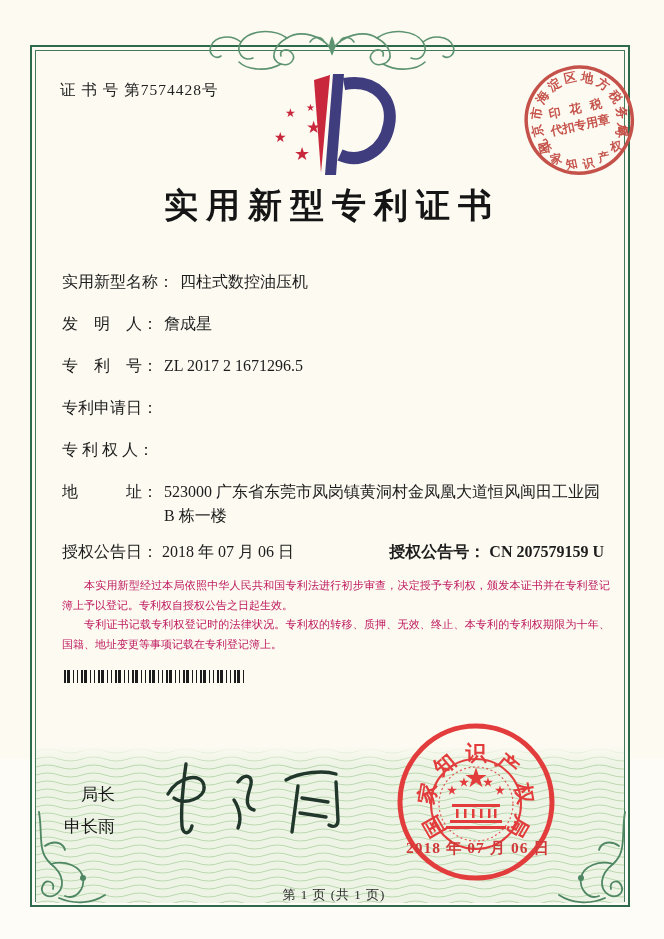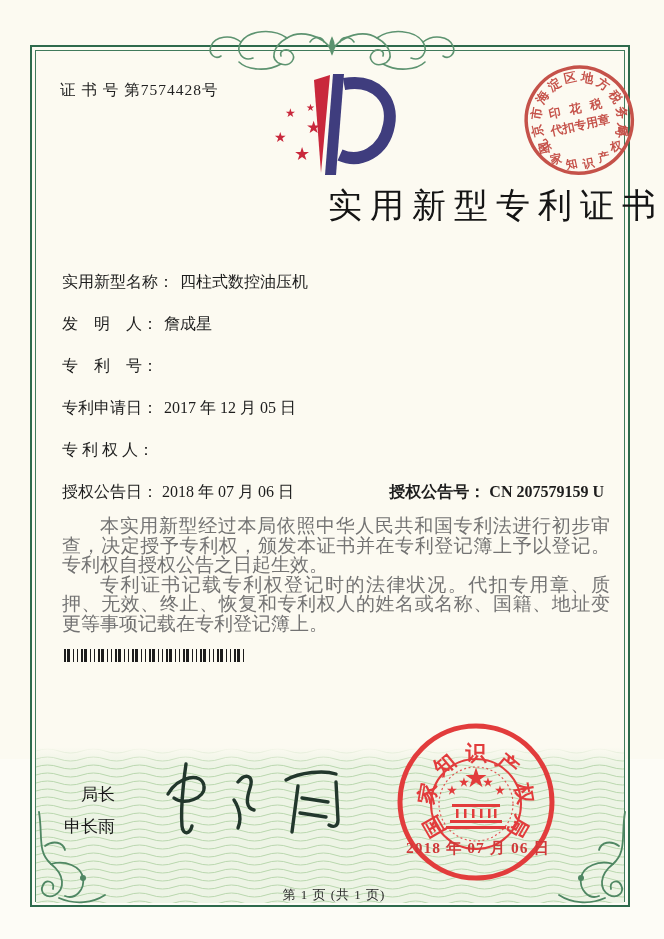--- a/index.html
+++ b/index.html
@@ -13,31 +13,31 @@
   .orn{position:absolute;z-index:3;}
   .orn-top{left:202px;top:24px;}
   .orn-bl{left:31px;top:810px;}
   .orn-br{left:553px;top:810px;}
   
   .cert-no{position:absolute;left:60px;top:80px;font-size:15.5px;color:#222;
     letter-spacing:1px;}
   .logo{position:absolute;left:252px;top:70px;}
   .tax-stamp{position:absolute;left:512px;top:48px;transform:rotate(-12deg);z-index:5;}
   .tax-stamp text{fill:#c5524a;font-family:"Liberation Serif","DejaVu Serif",serif;font-weight:bold;}
-  .title{position:absolute;left:0;right:0;top:183px;text-align:right;
-    font-size:34px;font-weight:normal;color:#151515;letter-spacing:8px;}
+  .title{position:absolute;left:0;right:0;top:183px;text-align:center;
+    font-size:34px;font-weight:bold;color:#151515;letter-spacing:8px;}
   
   .content{position:absolute;left:62px;top:270px;width:548px;color:#1d1d1d;}
   .frow{display:flex;align-items:flex-start;font-size:16px;line-height:24px;margin-bottom:18px;}
   .frow .lbl{flex:none;white-space:pre;}
   .frow .val{flex:1;margin-left:6px;}
   .frow-grant{display:flex;justify-content:space-between;font-size:16px;line-height:24px;margin-bottom:4px;gap:20px;}
   .paras{margin-top:12px;}
-  .paras p{margin:0;font-size:19px;line-height:19.5px;text-align:justify;
-    text-indent:2em;color:#737373;}
+  .paras p{margin:0;font-size:11px;line-height:19.5px;text-align:justify;
+    text-indent:2em;color:#be185d;}
   .barcode{margin-top:16px;margin-left:2px;width:180px;height:13px;
     background:repeating-linear-gradient(90deg,#1c1c1c 0 2px,transparent 2px 3px,
       #1c1c1c 3px 6px,transparent 6px 9px,#1c1c1c 9px 10px,transparent 10px 13px,
       #1c1c1c 13px 14px,transparent 14px 17px);}
   
   .green-zone{position:absolute;left:36px;top:747px;width:588px;height:156px;z-index:1;}
   .officer{position:absolute;left:64px;top:779px;z-index:4;
     font-family:"Liberation Sans","DejaVu Sans",sans-serif;font-weight:500;
     font-size:17px;color:#1b1b1b;line-height:32px;text-align:right;}
   .signature{position:absolute;left:140px;top:752px;z-index:4;}
@@ -144,42 +144,46 @@
     <div class="frow">
       <span class="lbl">实用新型名称：</span>
       <span class="val">四柱式数控油压机</span>
     </div>
     <div class="frow">
       <span class="lbl">发　明　人：</span>
       <span class="val">詹成星</span>
     </div>
     <div class="frow">
       <span class="lbl">专　利　号：</span>
+      <span class="val">ZL 2017 2 1671296.5</span>
     </div>
     <div class="frow">
       <span class="lbl">专利申请日：</span>
-      <span class="val">2017 年 12 月 05 日</span>
     </div>
     <div class="frow">
       <span class="lbl">专 利 权 人：</span>
+    </div>
+    <div class="frow" style="margin-bottom:12px;">
+      <span class="lbl">地　　　址：</span>
+      <span class="val">523000 广东省东莞市凤岗镇黄洞村金凤凰大道恒风闽田工业园 B 栋一楼</span>
     </div>
     <div class="frow-grant">
       <span>
         <span class="lbl">授权公告日：</span>
         <span>2018 年 07 月 06 日</span>
       </span>
       <span style="padding-right:6px;font-weight:bold;">
         <span>授权公告号：</span>
         <span>CN 207579159 U</span>
       </span>
     </div>
 
     <div class="paras">
       <p>本实用新型经过本局依照中华人民共和国专利法进行初步审查，决定授予专利权，颁发本证书并在专利登记簿上予以登记。专利权自授权公告之日起生效。</p>
-      <p>专利证书记载专利权登记时的法律状况。代扣专用章、质押、无效、终止、恢复和专利权人的姓名或名称、国籍、地址变更等事项记载在专利登记簿上。</p>
+      <p>专利证书记载专利权登记时的法律状况。专利权的转移、质押、无效、终止、本专利的专利权期限为十年、国籍、地址变更等事项记载在专利登记簿上。</p>
     </div>
 
     <div class="barcode"></div>
   </div>
 
   <div class="green-zone">
     <svg width="588" height="156" viewBox="0 0 588 156">
       <defs>
         <pattern id="wv" width="46" height="8" patternUnits="userSpaceOnUse">
           <path d="M0,4 Q11.5,0 23,4 T46,4" fill="none" stroke="#b9d7ae" stroke-width="1"></path>

